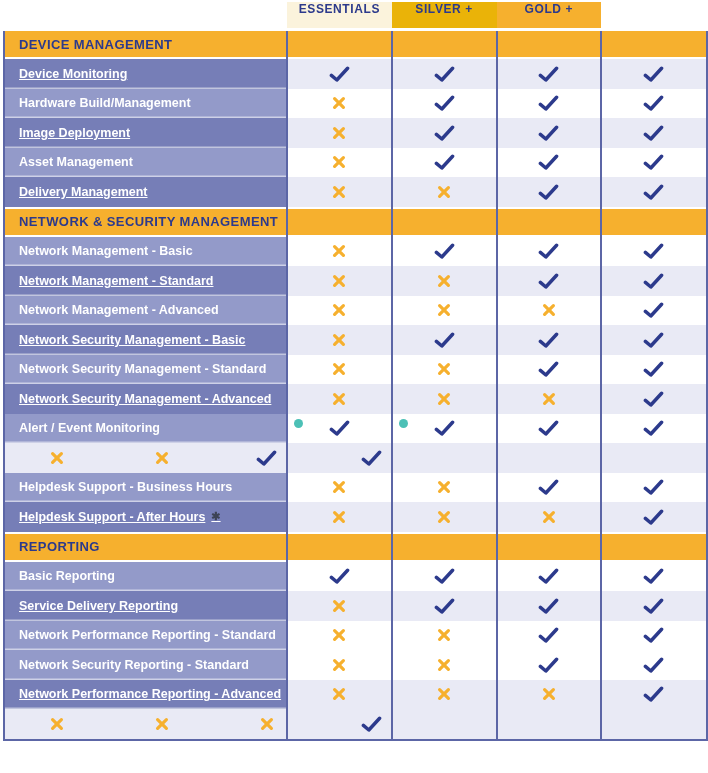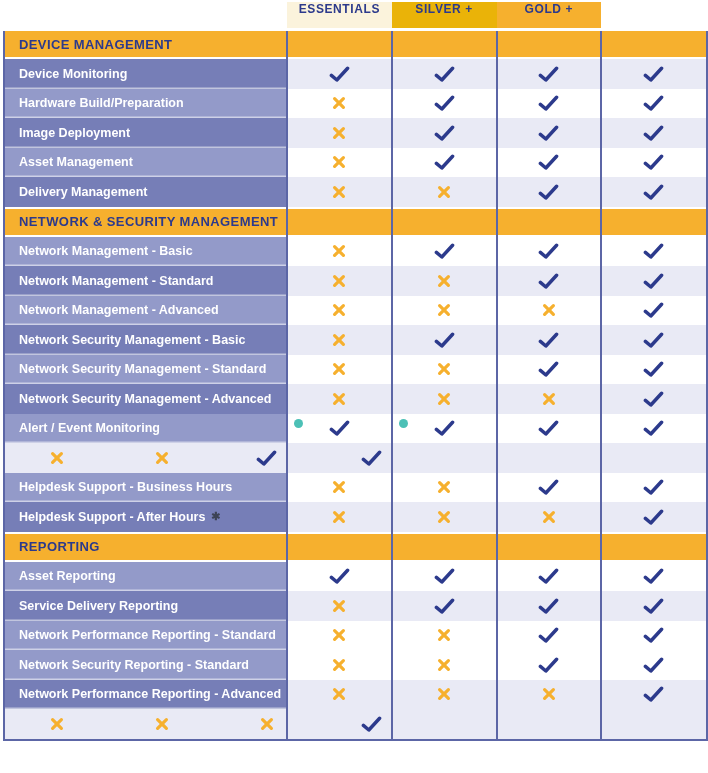--- a/index.html
+++ b/index.html
@@ -31,21 +31,21 @@
     color:var(--navy,#2C3A8C);font-weight:bold;font-size:13px;letter-spacing:.4px;white-space:nowrap;
   }
   .row{display:flex;height:29.5px;background:var(--cell-white,#fff);}
   .row.tint{background:var(--cell-tint,#E9EAF5);}
   .rowlabel{
     width:282px;box-sizing:border-box;flex:0 0 282px;
     display:flex;align-items:center;padding-left:14px;
     background:var(--row-light,#939AC9);
     color:#fff;font-weight:bold;font-size:12.5px;white-space:nowrap;overflow:hidden;
   }
-  .row.tint .rowlabel{background:var(--row-dark,#767EB7);}
+  .row.tint .rowlabel{background:var(--row-dark,#767EB7);text-decoration:underline;}
   .sec .row:not(:last-child) .rowlabel{box-shadow:inset 0 -1.5px rgba(255,255,255,.55);}
   .cell{
     width:104.75px;flex:0 0 104.75px;display:flex;align-items:center;justify-content:center;
     position:relative;
   }
   .dot{
     position:absolute;left:7px;top:5px;width:9px;height:9px;border-radius:50%;
     background:var(--teal-dot,#4CC0B6);
   }
   .star{color:var(--asterisk,#3D4356);font-size:11px;margin-left:6px;font-weight:bold;}
@@ -107,21 +107,21 @@
             <div class="cell">
               <span class="mark">
                 <svg width="21" height="16" viewBox="0 0 22 16" fill="none">
                   <path d="M2.5 9.5L8.2 14.3L19.5 2" stroke="#2C3A8C" stroke-width="3.6" stroke-linecap="round" stroke-linejoin="round"></path>
                 </svg>
               </span>
             </div>
           </div>
           <div class="row">
             <div class="rowlabel">
-              <span>Hardware Build/Preparation</span>
+              <span>Hardware Build/Management</span>
             </div>
             <div class="cell">
               <span class="mark">
                 <svg width="14" height="14" viewBox="0 0 14 14" fill="none">
                   <path d="M2.6 2.6L11.4 11.4M11.4 2.6L2.6 11.4" stroke="#F6B02E" stroke-width="3.2" stroke-linecap="round"></path>
                 </svg>
               </span>
             </div>
             <div class="cell">
               <span class="mark">
@@ -581,21 +581,21 @@
               </span>
             </div>
           </div>
         </div>
         <div class="bar">
           <span>REPORTING</span>
         </div>
         <div class="sec">
           <div class="row">
             <div class="rowlabel">
-              <span>Asset Reporting</span>
+              <span>Basic Reporting</span>
             </div>
             <div class="cell">
               <span class="mark">
                 <svg width="21" height="16" viewBox="0 0 22 16" fill="none">
                   <path d="M2.5 9.5L8.2 14.3L19.5 2" stroke="#2C3A8C" stroke-width="3.6" stroke-linecap="round" stroke-linejoin="round"></path>
                 </svg>
               </span>
             </div>
             <div class="cell">
               <span class="mark">

